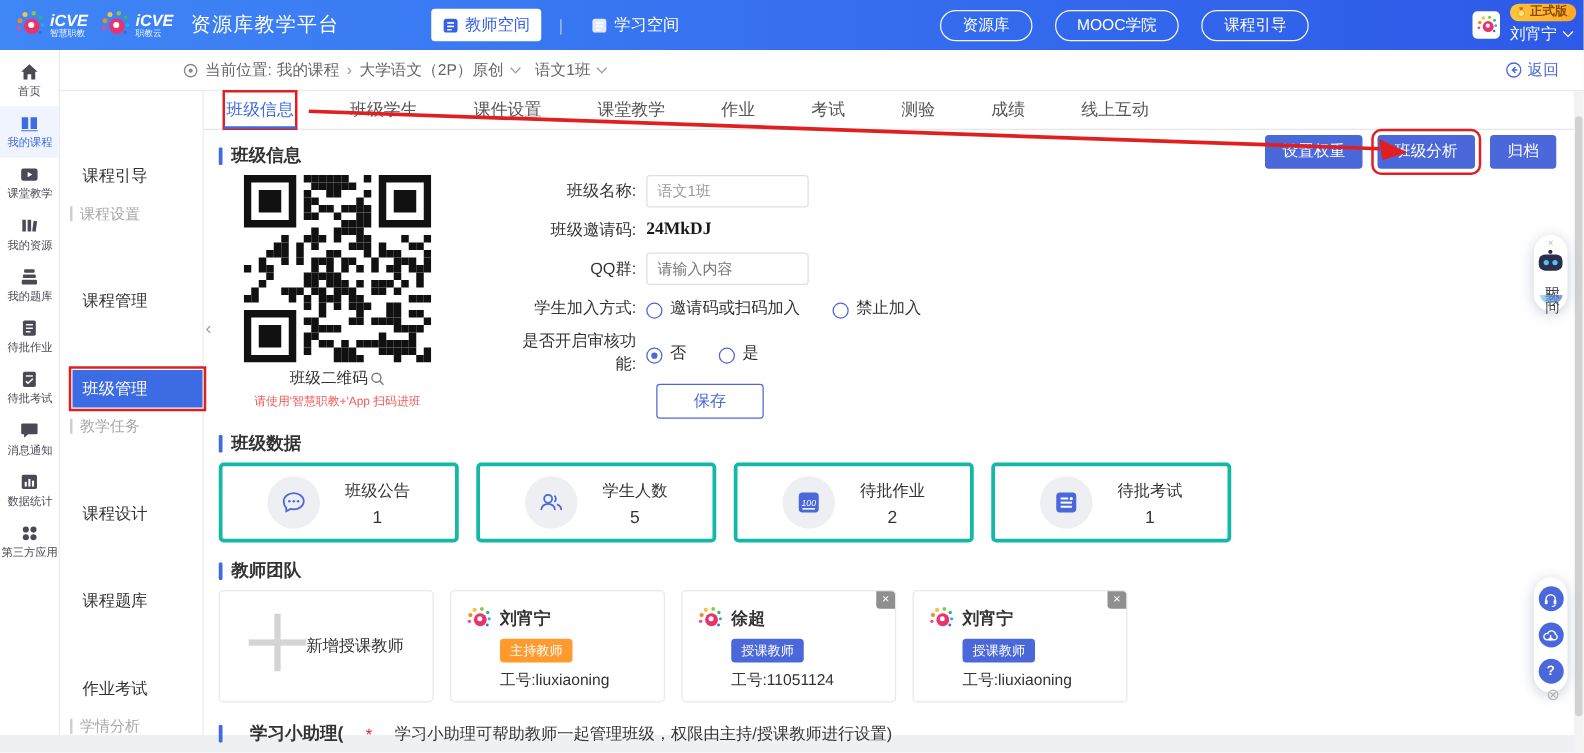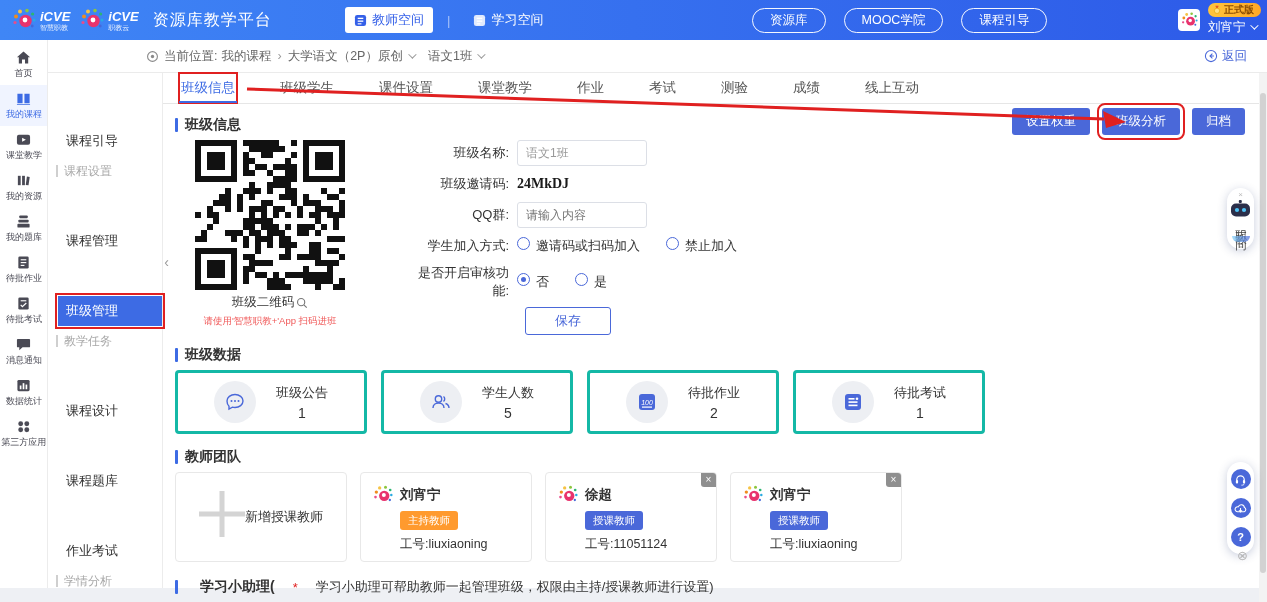--- a/index.html
+++ b/index.html
@@ -71,21 +71,21 @@
   .qr-block { width:190px; text-align:center; flex:none; padding-left:4px; }
   .qr-block svg.qr { width:150px; height:150px; display:block; margin:0 auto; }
   .qr-cap { font-size:12.5px; color:#333; margin-top:4px; display:flex; align-items:center; justify-content:center; gap:2px; }
   .qr-cap svg { width:12px; height:12px; color:#777; }
   .qr-note { font-size:10px; color:#F05A5A; margin-top:3px; transform:scale(.95); }
   .form { margin-left:42px; }
   .frow { display:flex; align-items:center; margin-bottom:7px; min-height:26px; }
   .flabel { width:112px; text-align:right; color:#333; font-size:13px; flex:none; padding-right:8px; }
   .finput { width:130px; height:26px; border:1px solid #dcdfe6; border-radius:3px; padding:0 8px; font-size:12px; color:#999; font-family:inherit; outline:none; }
   .fcode { font-family:"Liberation Serif","DejaVu Serif",serif; font-weight:bold; font-size:14px; color:#1a1a1a; }
-  .radio { display:flex; align-items:flex-start; gap:6px; margin-right:26px; cursor:pointer; font-size:13px; color:#333; }
+  .radio { display:flex; align-items:flex-end; gap:6px; margin-right:26px; cursor:pointer; font-size:13px; color:#333; }
   .rdot { width:13px; height:13px; border:1px solid #4A68D9; border-radius:50%; position:relative; flex:none; background:#fff; }
   .rdot.on::after { content:""; position:absolute; left:3px; top:3px; width:5px; height:5px; border-radius:50%; background:#4A68D9; }
   .btn-outline { background:#fff; border:1px solid #4A68D9; color:#4A68D9; width:86px; height:28px; border-radius:3px; font-size:13px; cursor:pointer; font-family:inherit; }
 
   .data-cards { display:flex; gap:14px; margin:6px 0 14px 2px; }
   .dcard { width:192px; height:64px; border:3px solid #14b8a6; border-radius:4px; display:flex; align-items:center; justify-content:center; gap:20px; background:#fff; cursor:pointer; }
   .dicon { width:42px; height:42px; border-radius:50%; background:#edeff3; display:flex; align-items:center; justify-content:center; color:#4A68D9; flex:none; }
   .dicon svg { width:22px; height:22px; }
   .dtext { text-align:center; }
   .dlabel { font-size:13px; color:#333; }

